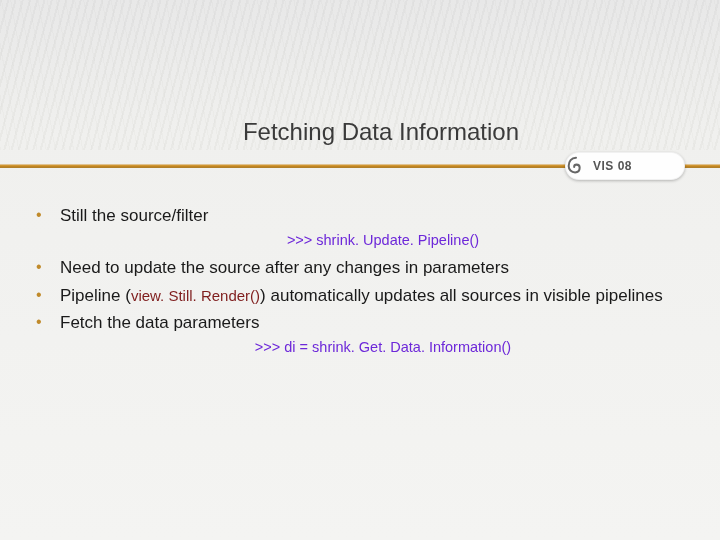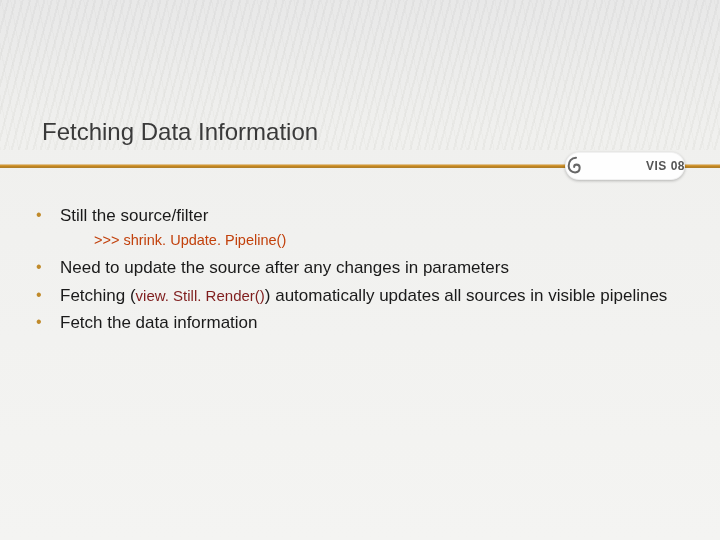--- a/index.html
+++ b/index.html
@@ -20,20 +20,21 @@
     pointer-events: none;
   }
   .title-area {
     position: relative;
     padding: 118px 0 0 42px;
   }
   .title-text {
     font-size: 24px;
     color: #3a3a3a;
     font-weight: 400;
+    text-align: center;
   }
   .divider-wrap {
     position: relative;
     margin-top: 10px;
     height: 22px;
   }
   .divider-line {
     position: absolute;
     top: 8px;
     left: 0; right: 0;
@@ -46,21 +47,21 @@
     position: absolute;
     right: 35px;
     top: -4px;
     width: 120px;
     height: 28px;
     background: #fefefe;
     border-radius: 14px;
     box-shadow: 0 1px 3px rgba(0,0,0,0.25), inset 0 0 0 1px rgba(0,0,0,0.05);
     display: flex;
     align-items: center;
-    justify-content: space-between;
+    justify-content: flex-start;
   }
   .logo-swirl {
     width: 22px; height: 22px;
     margin-right: 6px;
   }
   .logo-text {
     font-size: 12px;
     font-weight: bold;
     letter-spacing: 0.5px;
     color: #555;
@@ -84,22 +85,23 @@
     padding-left: 2px;
   }
   .bullet-body {
     flex: 1;
     font-size: 17px;
     color: #1a1a1a;
   }
   .code-sub {
     margin: 2px 0 8px 60px;
     font-size: 14.5px;
-    color: #c2410c;
+    color: #6d28d9;
     font-family: Arial, Helvetica, sans-serif;
+    text-align: center;
   }
   .inline-code {
     color: #7f1d1d;
     font-size: 15px;
   }
 </style>
 </head>
 <body>
 
 <div class="bg-texture"></div>
@@ -126,21 +128,22 @@
   </div>
   <div class="code-sub">&gt;&gt;&gt; shrink. Update. Pipeline()</div>
 
   <div class="bullet-row">
     <span class="bullet-dot">•</span>
     <span class="bullet-body">Need to update the source after any changes in parameters</span>
   </div>
 
   <div class="bullet-row">
     <span class="bullet-dot">•</span>
-    <span class="bullet-body"><span>Fetching (</span><span class="inline-code">view. Still. Render()</span><span>) automatically updates all sources in visible pipelines</span></span>
+    <span class="bullet-body"><span>Pipeline (</span><span class="inline-code">view. Still. Render()</span><span>) automatically updates all sources in visible pipelines</span></span>
   </div>
 
   <div class="bullet-row">
     <span class="bullet-dot">•</span>
-    <span class="bullet-body">Fetch the data information</span>
+    <span class="bullet-body">Fetch the data parameters</span>
   </div>
+  <div class="code-sub">&gt;&gt;&gt; di = shrink. Get. Data. Information()</div>
 
 </div>
 
 </body></html>

